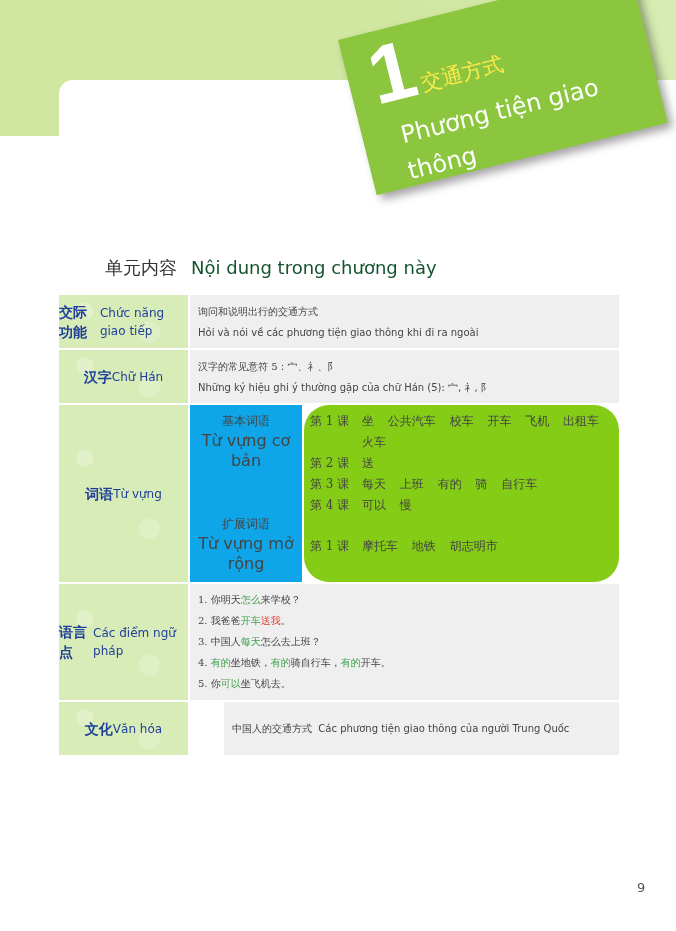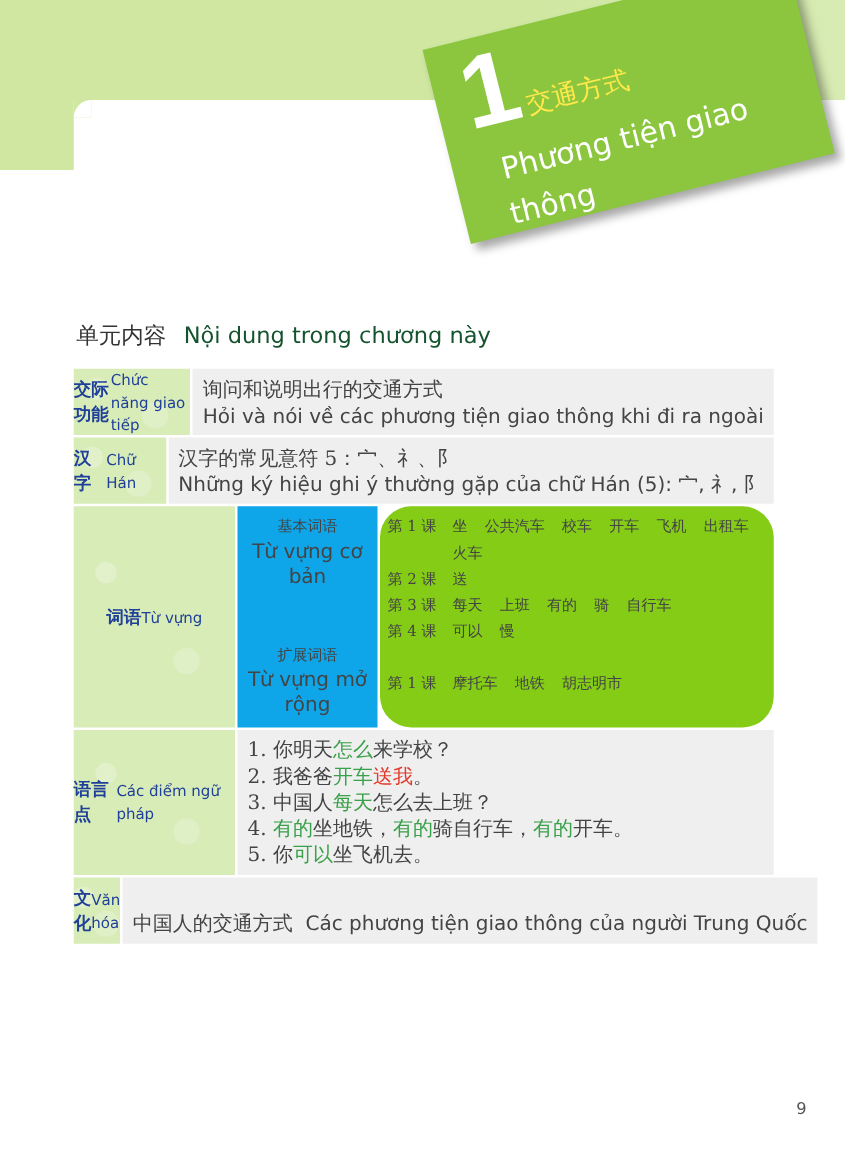--- a/index.html
+++ b/index.html
@@ -15,32 +15,32 @@
     .card { position:absolute; left:338px; top:40px; width:300px; height:160px; background:#8cc63f;
             transform:rotate(-14deg); transform-origin:left top;
             box-shadow: 4px 6px 8px rgba(0,0,0,0.35); }
     .card-num { position:absolute; left:360px; top:38px; font-family:"Liberation Sans",sans-serif; font-weight:bold;
             font-size:82px; color:#ffffff; transform:rotate(-14deg); transform-origin:left top; line-height:1; }
     .card-cn { position:absolute; left:418px; top:70px; font-size:21px; color:#ffe94a; transform:rotate(-14deg); transform-origin:left top; white-space:nowrap; }
     .card-vn1 { position:absolute; left:398px; top:122px; font-size:24px; color:#ffffff; transform:rotate(-14deg); transform-origin:left top; white-space:nowrap; font-family:"DejaVu Sans",sans-serif; }
     .card-vn2 { position:absolute; left:405px; top:158px; font-size:24px; color:#ffffff; transform:rotate(-14deg); transform-origin:left top; white-space:nowrap; font-family:"DejaVu Sans",sans-serif; }
 
     .sec-title { position:absolute; left:61px; top:256px; display:flex; align-items:baseline; gap:14px; }
-    .sec-cn { font-size:18px; color:#333333; }
+    .sec-cn { font-size:18px; color:#333333;margin-left:44px; }
     .sec-vn { font-size:18px; color:#14532d; }
 
     .tbl { position:absolute; left:59px; top:295px; width:560px; }
     .row { display:flex; margin-bottom:2px; }
     .lcell { width:129px; background:#d8ecb8; display:flex; flex-direction:row; align-items:center; justify-content:center; margin-right:2px;
              background-image: radial-gradient(circle at 20% 30%, rgba(255,255,255,0.25) 0 8px, transparent 9px),
                                radial-gradient(circle at 70% 70%, rgba(255,255,255,0.2) 0 10px, transparent 11px); }
     .lcn { font-size:14px; font-weight:bold; color:#1f3f99; line-height:20px; }
     .lvn { font-size:12px; color:#1f3f99; line-height:18px; }
     .rcell { flex:1; background:#efefef; padding:6px 8px; box-sizing:border-box; }
-    .line { font-size:16px; color:#444444; line-height:21px; white-space:nowrap; }
+    .line { font-size:10px; color:#444444; line-height:21px; white-space:nowrap; }
     .cn { font-family:"DejaVu Serif",serif; }
     .g { color:#3aa04a; }
     .r { color:#e03a2c; }
 
     .vocab { display:flex; flex:1; }
     .vsub { width:112px; background:#0ea5e9; margin-right:2px; display:flex; flex-direction:column; justify-content:space-between; align-items:center; padding:6px 0 8px; box-sizing:border-box; }
     .vsub .item { text-align:center; }
     .vsub .a { font-size:12px; color:#444; line-height:20px; font-family:"DejaVu Serif",serif; }
     .vsub .b { font-size:16px; color:#444; line-height:20px; }
     .vlist { flex:1; background:#84cc16; padding:6px 6px 8px; box-sizing:border-box;border-radius:25px; }
@@ -152,20 +152,20 @@
       <div class="line cn"><span>4. </span><span class="g">有的</span><span>坐地铁，</span><span class="g">有的</span><span>骑自行车，</span><span class="g">有的</span><span>开车。</span></div>
       <div class="line cn"><span>5. </span><span>你</span><span class="g">可以</span><span>坐飞机去。</span></div>
     </div>
   </div>
 
   <div class="row" style="height:53px;">
     <div class="lcell">
       <div class="lcn">文化</div>
       <div class="lvn">Văn hóa</div>
     </div>
-    <div class="rcell" style="display:flex; align-items:flex-end;">
+    <div class="rcell" style="display:flex; align-items:center;margin-left:34px;">
       <div class="line"><span class="cn">中国人的交通方式</span>&nbsp;&nbsp;<span>Các phương tiện giao thông của người Trung Quốc</span></div>
     </div>
   </div>
 
 </div>
 
 <div class="pageno">9</div>
 
 </body></html>

